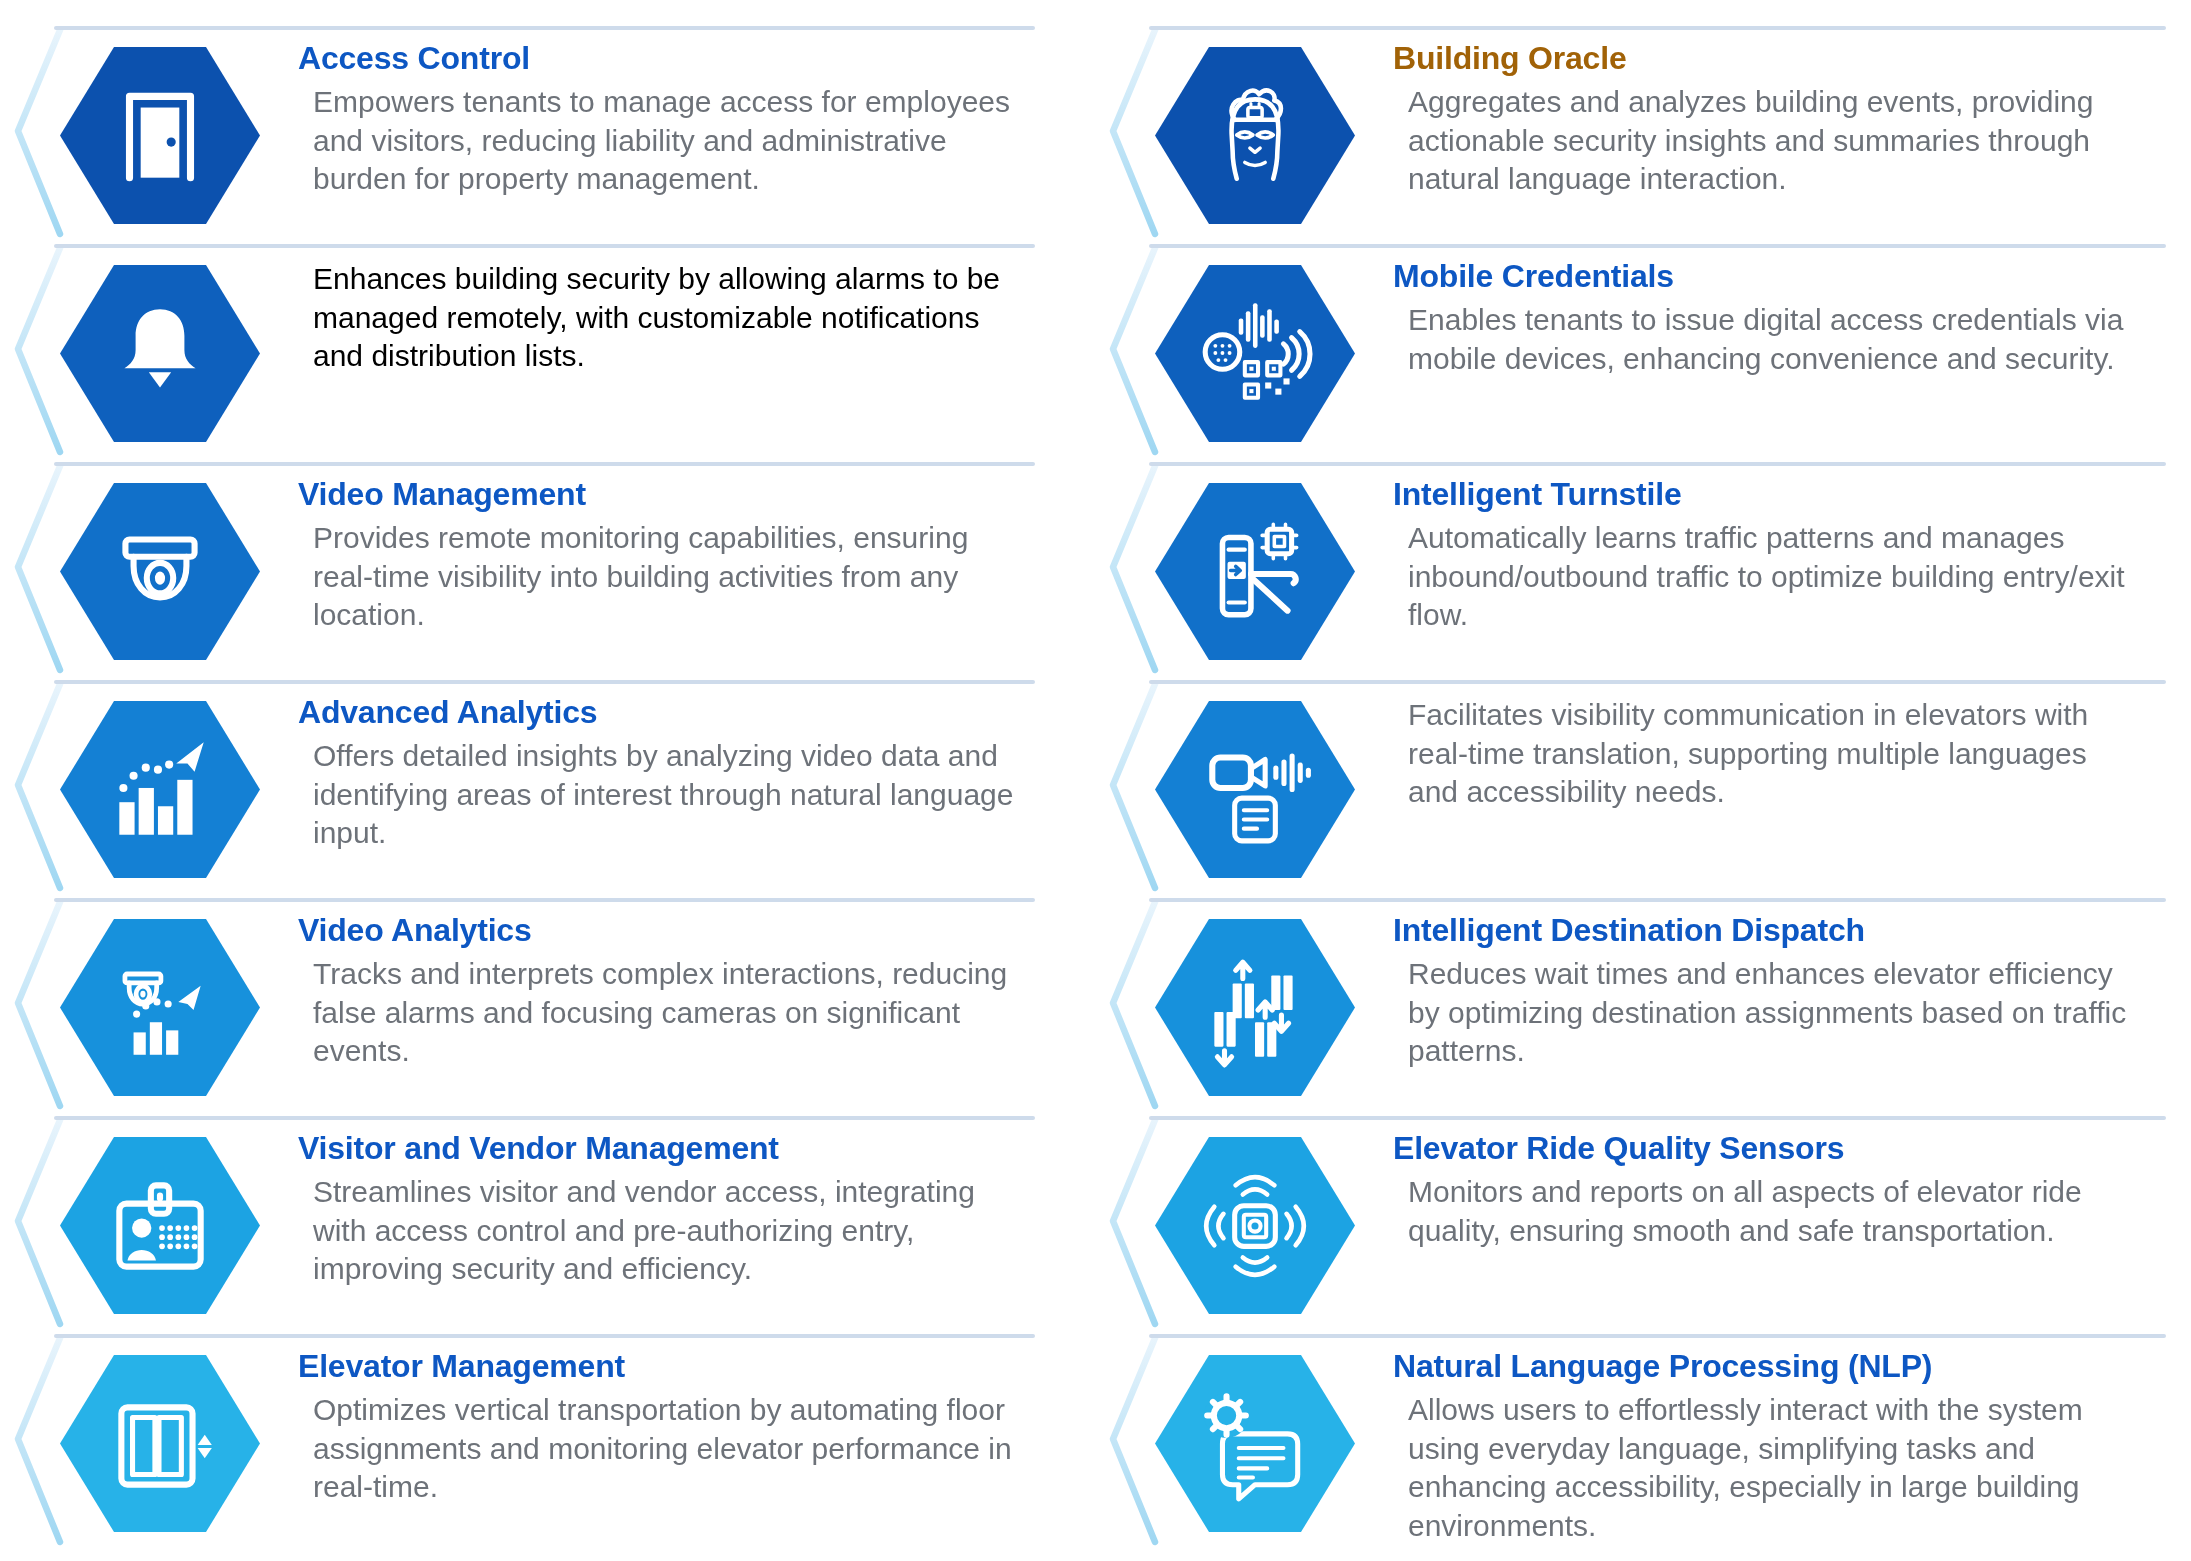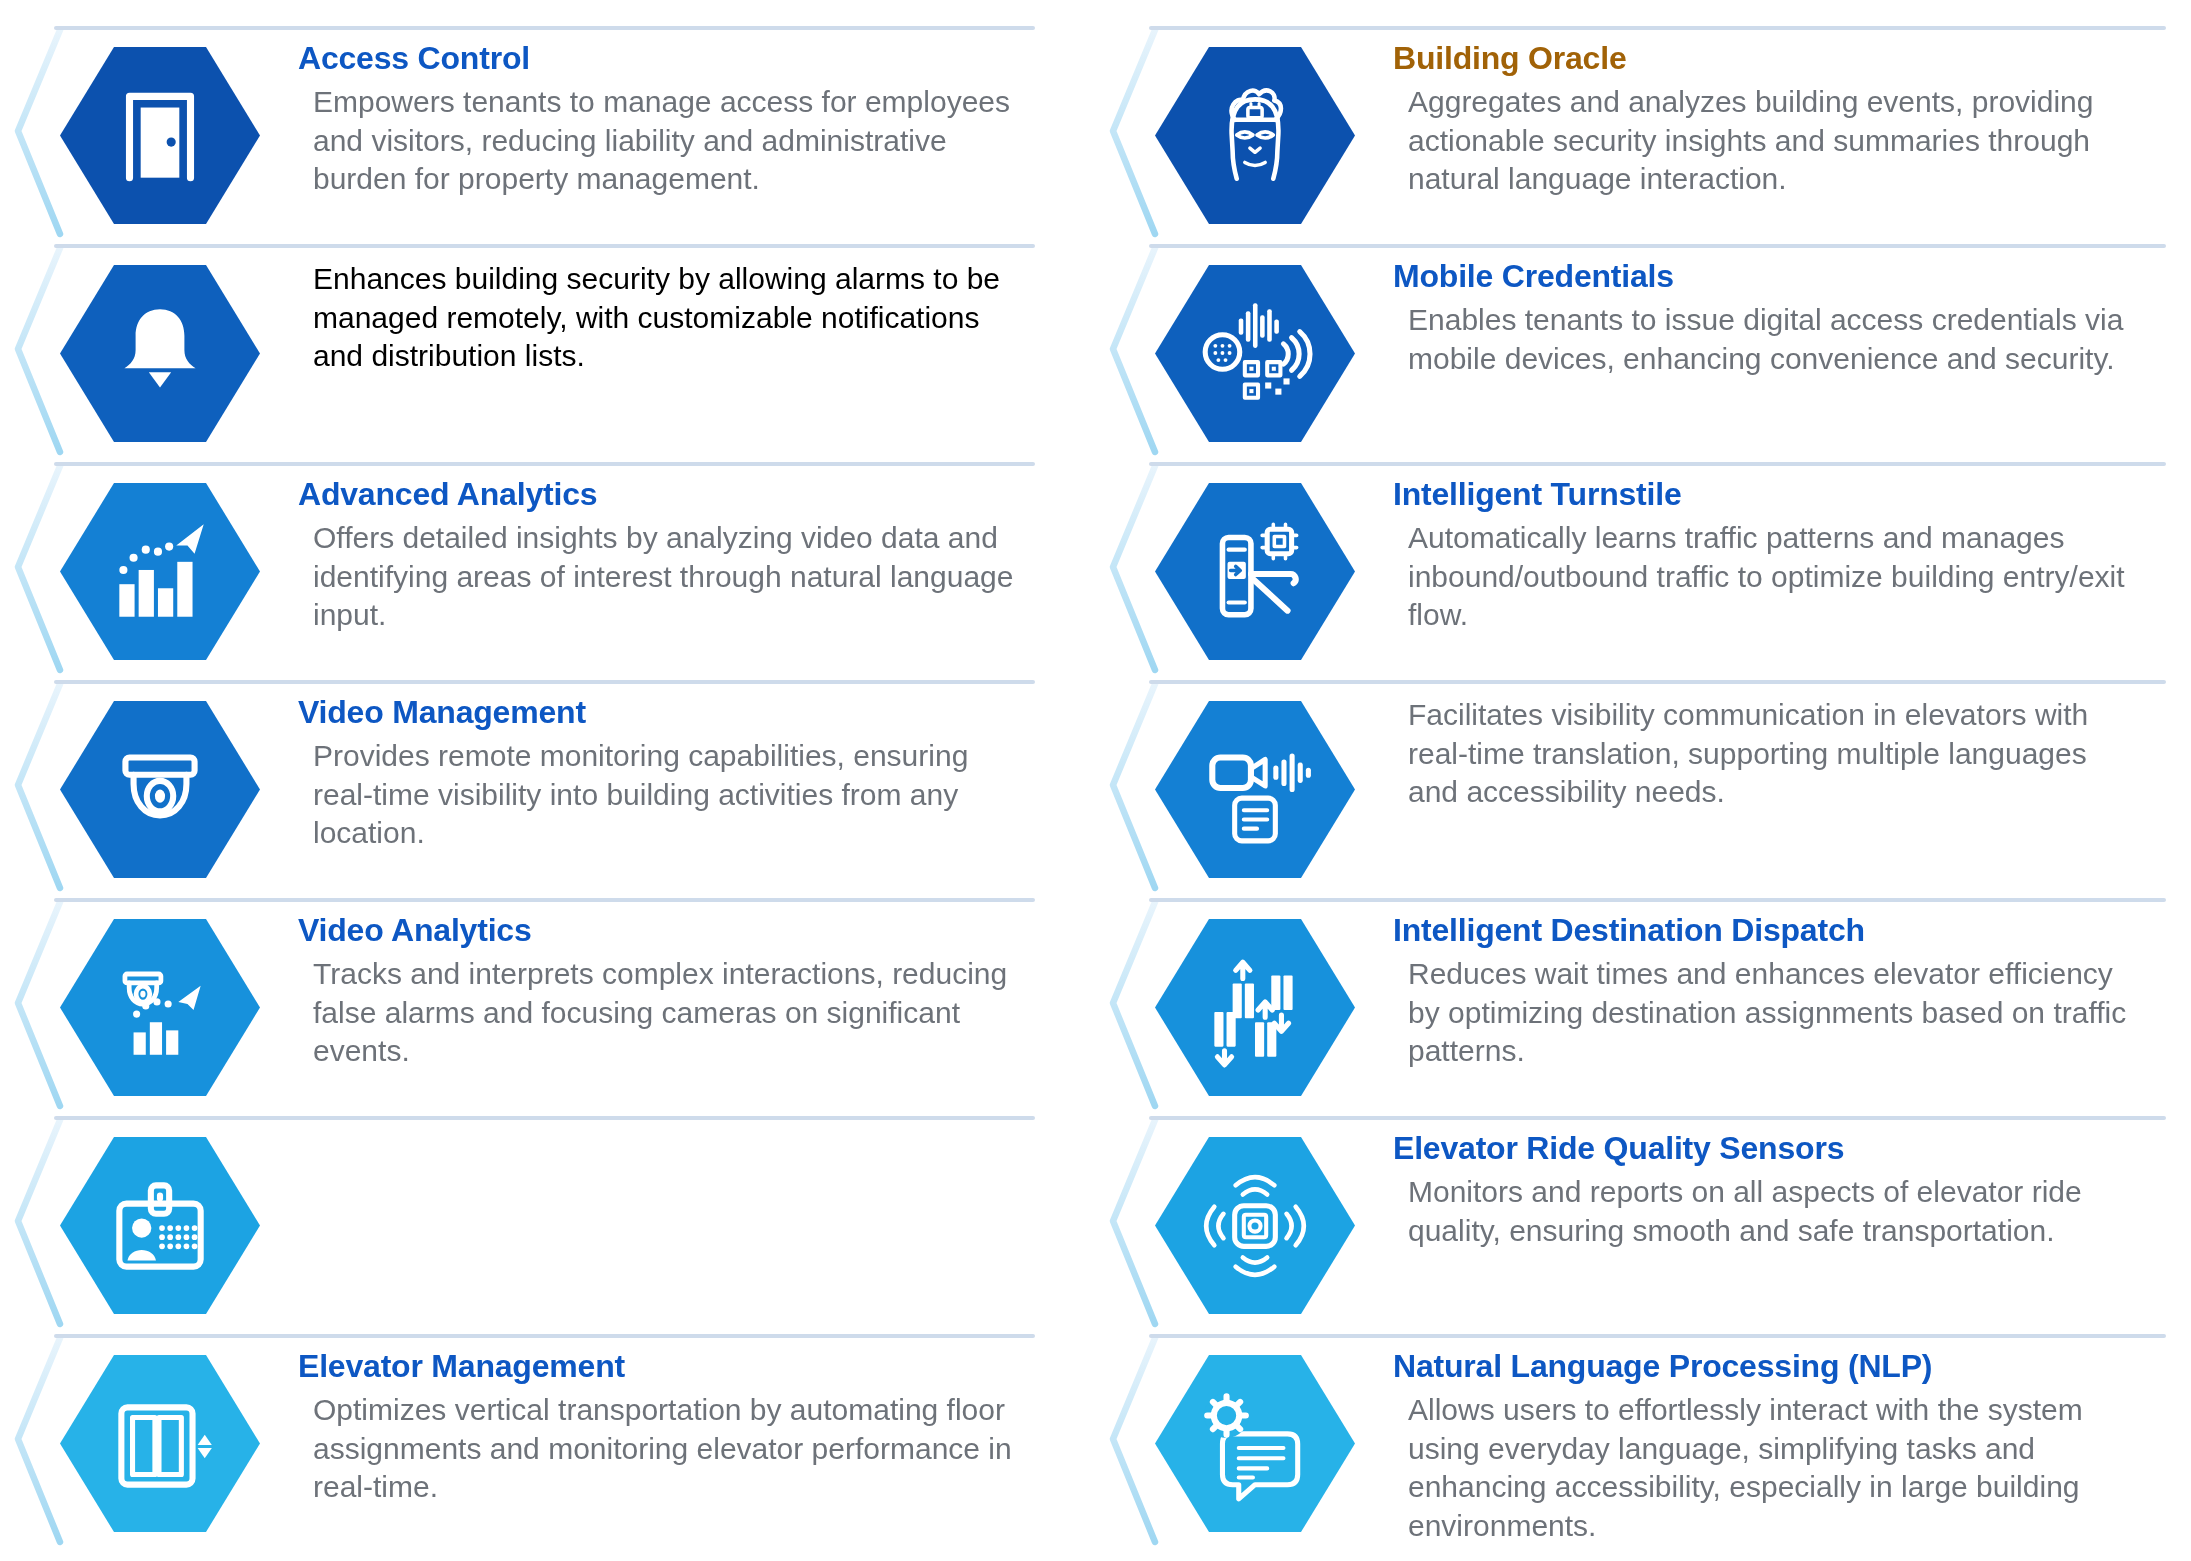--- a/index.html
+++ b/index.html
@@ -67,58 +67,58 @@
       <div class="text">
         <p class="desc" style="color: #000000;">Enhances building security by allowing alarms to be managed remotely, with customizable notifications and distribution lists.</p>
       </div>
     </div>
 
     <div class="row">
       <svg class="chev" viewBox="0 0 64 210">
           <polyline points="56,2 14,103 56,206" fill="none" stroke="url(#chevgrad)" stroke-width="6.5" stroke-linecap="round" stroke-linejoin="round"></polyline>
         </svg>
       <div class="topline" style="background: rgb(206, 219, 235);"></div>
+      <div class="hexagon" style="--hex: #1170c9;">
+        <svg viewBox="0 0 120 120">
+          <rect class="ic" stroke-width="6" x="26" y="28" width="68" height="17" rx="4"></rect>
+          <path class="ic" stroke-width="6" d="M34 45 v9 c0 18 11 31 26 31 s26 -13 26 -31 v-9"></path>
+          <ellipse class="ic" stroke-width="6" cx="60" cy="66" rx="13" ry="15"></ellipse>
+          <ellipse cx="60" cy="66" rx="5" ry="6.5" fill="#fff"></ellipse>
+        </svg>
+      </div>
+      <div class="text">
+        <h3 class="title" style="color: rgb(13, 87, 195);">Video Management</h3>
+        <p class="desc" style="color: rgb(109, 114, 121);">Provides remote monitoring capabilities, ensuring real-time visibility into building activities from any location.</p>
+      </div>
+    </div>
+
+    <div class="row">
+      <svg class="chev" viewBox="0 0 64 210">
+          <polyline points="56,2 14,103 56,206" fill="none" stroke="url(#chevgrad)" stroke-width="6.5" stroke-linecap="round" stroke-linejoin="round"></polyline>
+        </svg>
+      <div class="topline" style="background: rgb(206, 219, 235);"></div>
       <div class="hexagon" style="--hex: #1480d4;">
         <svg viewBox="0 0 120 120">
           <g fill="#fff">
             <rect x="20" y="72" width="15" height="32"></rect>
               <rect x="39" y="58" width="15" height="46"></rect>
             <rect x="58" y="76" width="15" height="28"></rect>
               <rect x="77" y="50" width="15" height="54"></rect>
             <circle cx="24" cy="58" r="4"></circle>
               <circle cx="34" cy="46" r="4"></circle>
               <circle cx="46" cy="38" r="4"></circle>
             <circle cx="58" cy="40" r="4"></circle>
               <circle cx="69" cy="35" r="4"></circle>
             <path d="M76 34 L103 13 L94 42 L87 34 Z"></path>
           </g>
         </svg>
       </div>
       <div class="text">
         <h3 class="title" style="color: rgb(13, 87, 195);">Advanced Analytics</h3>
         <p class="desc" style="color: rgb(109, 114, 121);">Offers detailed insights by analyzing video data and identifying areas of interest through natural language input.</p>
-      </div>
-    </div>
-
-    <div class="row">
-      <svg class="chev" viewBox="0 0 64 210">
-          <polyline points="56,2 14,103 56,206" fill="none" stroke="url(#chevgrad)" stroke-width="6.5" stroke-linecap="round" stroke-linejoin="round"></polyline>
-        </svg>
-      <div class="topline" style="background: rgb(206, 219, 235);"></div>
-      <div class="hexagon" style="--hex: #1170c9;">
-        <svg viewBox="0 0 120 120">
-          <rect class="ic" stroke-width="6" x="26" y="28" width="68" height="17" rx="4"></rect>
-          <path class="ic" stroke-width="6" d="M34 45 v9 c0 18 11 31 26 31 s26 -13 26 -31 v-9"></path>
-          <ellipse class="ic" stroke-width="6" cx="60" cy="66" rx="13" ry="15"></ellipse>
-          <ellipse cx="60" cy="66" rx="5" ry="6.5" fill="#fff"></ellipse>
-        </svg>
-      </div>
-      <div class="text">
-        <h3 class="title" style="color: rgb(13, 87, 195);">Video Management</h3>
-        <p class="desc" style="color: rgb(109, 114, 121);">Provides remote monitoring capabilities, ensuring real-time visibility into building activities from any location.</p>
       </div>
     </div>
 
     <div class="row">
       <svg class="chev" viewBox="0 0 64 210">
           <polyline points="56,2 14,103 56,206" fill="none" stroke="url(#chevgrad)" stroke-width="6.5" stroke-linecap="round" stroke-linejoin="round"></polyline>
         </svg>
       <div class="topline" style="background: rgb(206, 219, 235);"></div>
       <div class="hexagon" style="--hex: #1791dc;">
         <svg viewBox="0 0 120 120">
@@ -170,20 +170,24 @@
               <circle cx="86" cy="71" r="2.8"></circle>
               <circle cx="94" cy="71" r="2.8"></circle>
             <circle cx="62" cy="80" r="2.8"></circle>
               <circle cx="70" cy="80" r="2.8"></circle>
               <circle cx="78" cy="80" r="2.8"></circle>
               <circle cx="86" cy="80" r="2.8"></circle>
               <circle cx="94" cy="80" r="2.8"></circle>
           </g>
         </svg>
       </div>
+      <div class="text">
+        <h3 class="title" style="color: rgb(13, 87, 195);">Visitor and Vendor Management</h3>
+        <p class="desc" style="color: rgb(109, 114, 121);">Streamlines visitor and vendor access, integrating with access control and pre-authorizing entry, improving security and efficiency.</p>
+      </div>
     </div>
 
     <div class="row">
       <svg class="chev" viewBox="0 0 64 210">
           <polyline points="56,2 14,103 56,206" fill="none" stroke="url(#chevgrad)" stroke-width="6.5" stroke-linecap="round" stroke-linejoin="round"></polyline>
         </svg>
       <div class="topline" style="background: rgb(206, 219, 235);"></div>
       <div class="hexagon" style="--hex: #27b2e8;">
         <svg viewBox="0 0 120 120">
           <rect class="ic" stroke-width="6" x="22" y="24" width="70" height="76" rx="6"></rect>

